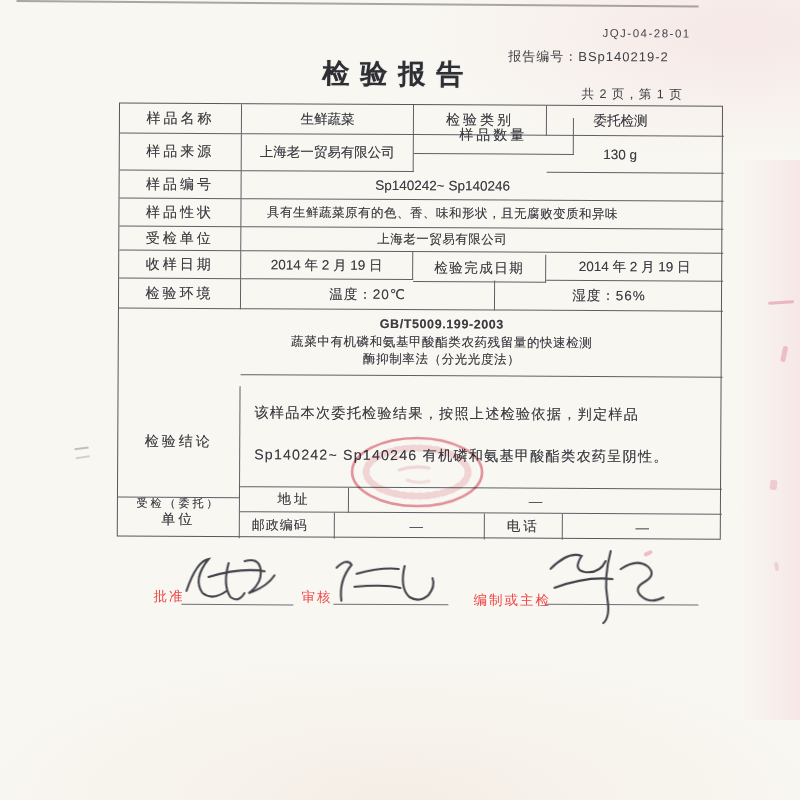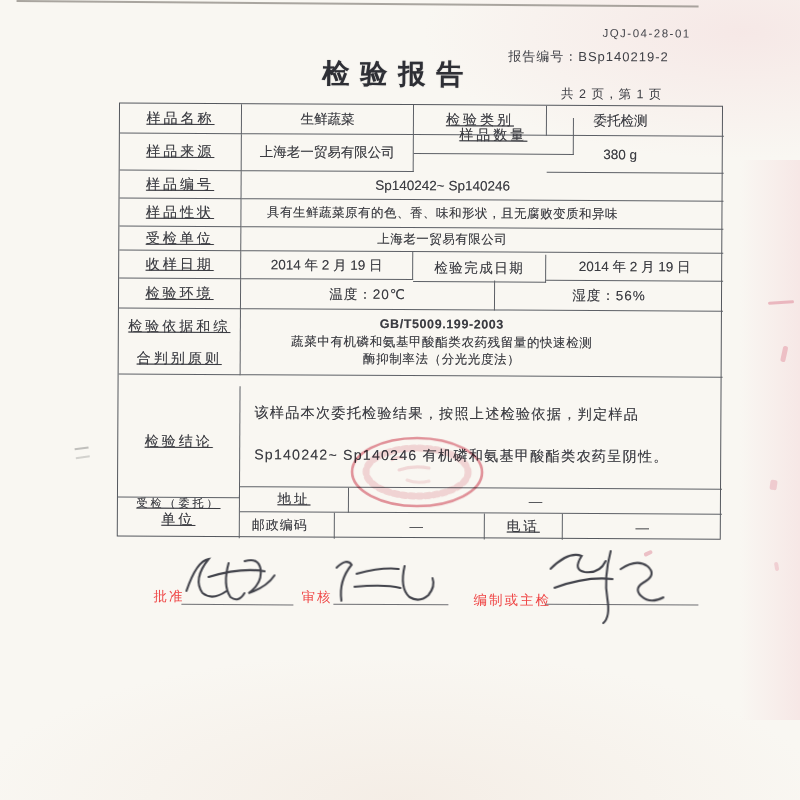--- a/index.html
+++ b/index.html
@@ -26,30 +26,30 @@
   #pm2{left:782px;top:344px;width:5px;height:16px;transform:rotate(12deg);opacity:.45;}
   #pm3{left:645px;top:550px;width:9px;height:4px;transform:rotate(-25deg);opacity:.5;}
   #pm4{left:771px;top:478px;width:7px;height:10px;transform:rotate(8deg);opacity:.35;}
   #pm5{left:776px;top:560px;width:4px;height:9px;transform:rotate(-10deg);opacity:.3;}
 
   .hdr{position:absolute;white-space:nowrap;}
   #doc-code{left:601px;top:26px;font-size:11.5px;letter-spacing:1.5px;color:#46474d;}
   #report-line{left:507px;top:47px;font-size:13px;letter-spacing:1px;color:#3e3f45;}
   #title{left:290px;top:56px;width:214px;text-align:center;font-size:27px;font-weight:bold;
          letter-spacing:11px;color:#2e2f35;text-shadow:0 0 1px rgba(46,47,53,.55);}
-  #page-info{left:560px;top:85px;width:142px;text-align:left;font-size:12.5px;letter-spacing:1px;}
+  #page-info{left:560px;top:85px;width:142px;text-align:center;font-size:12.5px;letter-spacing:1px;}
 
   
   #tbl{position:absolute;left:118px;top:104px;width:604px;height:434px;
        border:1.4px solid #55585e;box-sizing:border-box;}
   .cell{position:absolute;box-sizing:border-box;display:flex;align-items:center;justify-content:center;
         font-size:13.5px;color:#3b3c42;text-shadow:0 0 .6px rgba(59,60,66,.5);white-space:nowrap;}
   .br{border-right:1px solid #5d6066;}
   .bb{border-bottom:1px solid #5d6066;}
-  .lbl{font-size:14px;letter-spacing:3px;text-decoration:underline;}
+  .lbl{font-size:14px;letter-spacing:3px;}
   .sm{font-size:12.5px;letter-spacing:.5px;}
   .col{flex-direction:column;}
   .nudge{padding-right:80px;}
   .nudge-sm{padding-right:30px;}
   #cell-conclusion-value{align-items:flex-start;justify-content:flex-start;flex-direction:column;
      padding:16px 10px 0 14px;line-height:42px;font-size:14.2px;letter-spacing:1.2px;white-space:nowrap;}
   #cell-basis-value{line-height:17.5px;font-size:12.5px;letter-spacing:.6px;}
   #cell-basis-label span, #cell-client-label span{display:block;line-height:24px;}
   .gap{height:8px;}
 
@@ -86,45 +86,40 @@
   <div id="tbl">
 
     <div class="cell lbl br bb" style="left:0;top:0;width:122px;height:30px">样品名称</div>
     <div class="cell br bb" style="left:122px;top:0;width:172px;height:30px">生鲜蔬菜</div>
     <div class="cell lbl br bb" style="left:294px;top:0;width:133px;height:30px">检验类别</div>
     <div class="cell bb nudge-sm" style="left:427px;top:0;width:177px;height:30px">委托检测</div>
 
     <div class="cell lbl br bb" style="left:0;top:30px;width:122px;height:37px">样品来源</div>
     <div class="cell br bb" style="left:122px;top:30px;width:172px;height:37px">上海老一贸易有限公司</div>
     <div class="cell lbl br bb" style="left:294px;top:12px;width:160px;height:37px">样品数量</div>
-    <div class="cell bb nudge-sm" style="left:427px;top:30px;width:177px;height:37px">380 g</div>
+    <div class="cell bb nudge-sm" style="left:427px;top:30px;width:177px;height:37px">130 g</div>
 
     <div class="cell lbl br bb" style="left:0;top:67px;width:122px;height:28px">样品编号</div>
     <div class="cell bb nudge" style="left:122px;top:67px;width:482px;height:28px">Sp140242~ Sp140246</div>
 
     <div class="cell lbl br bb" style="left:0;top:95px;width:122px;height:28px">样品性状</div>
     <div class="cell sm bb nudge" style="left:122px;top:95px;width:482px;height:28px">具有生鲜蔬菜原有的色、香、味和形状，且无腐败变质和异味</div>
 
     <div class="cell lbl br bb" style="left:0;top:123px;width:122px;height:24px">受检单位</div>
     <div class="cell sm bb nudge" style="left:122px;top:123px;width:482px;height:24px">上海老一贸易有限公司</div>
 
     <div class="cell lbl br bb" style="left:0;top:147px;width:122px;height:28px">收样日期</div>
     <div class="cell br bb" style="left:122px;top:147px;width:172px;height:28px">2014 年 2 月 19 日</div>
     <div class="cell br bb" style="left:294px;top:149px;width:133px;height:28px;font-size:13.5px;letter-spacing:1.5px">检验完成日期</div>
     <div class="cell bb" style="left:427px;top:147px;width:177px;height:28px">2014 年 2 月 19 日</div>
 
     <div class="cell lbl br bb" style="left:0;top:175px;width:122px;height:30px">检验环境</div>
     <div class="cell br bb" style="left:122px;top:175px;width:254px;height:30px;letter-spacing:1px">温度：20℃</div>
     <div class="cell bb" style="left:376px;top:175px;width:228px;height:30px;letter-spacing:1px">湿度：56%</div>
 
-    <div class="cell lbl br bb col" id="cell-basis-label" style="left:0;top:205px;width:122px;height:66px">
-      <span>检验依据和综</span>
-      <span class="gap"></span>
-      <span>合判别原则</span>
-    </div>
     <div class="cell bb col nudge" id="cell-basis-value" style="left:122px;top:205px;width:482px;height:66px">
       <span style="font-weight:bold">GB/T5009.199-2003</span>
       <span>蔬菜中有机磷和氨基甲酸酯类农药残留量的快速检测</span>
       <span>酶抑制率法（分光光度法）</span>
     </div>
 
     <div class="cell lbl br bb" style="left:0;top:282px;width:122px;height:112px">检验结论</div>
     <div class="cell bb" id="cell-conclusion-value" style="left:122px;top:271px;width:482px;height:112px">
       <span>该样品本次委托检验结果，按照上述检验依据，判定样品</span>
       <span>Sp140242~ Sp140246 有机磷和氨基甲酸酯类农药呈阴性。</span>

